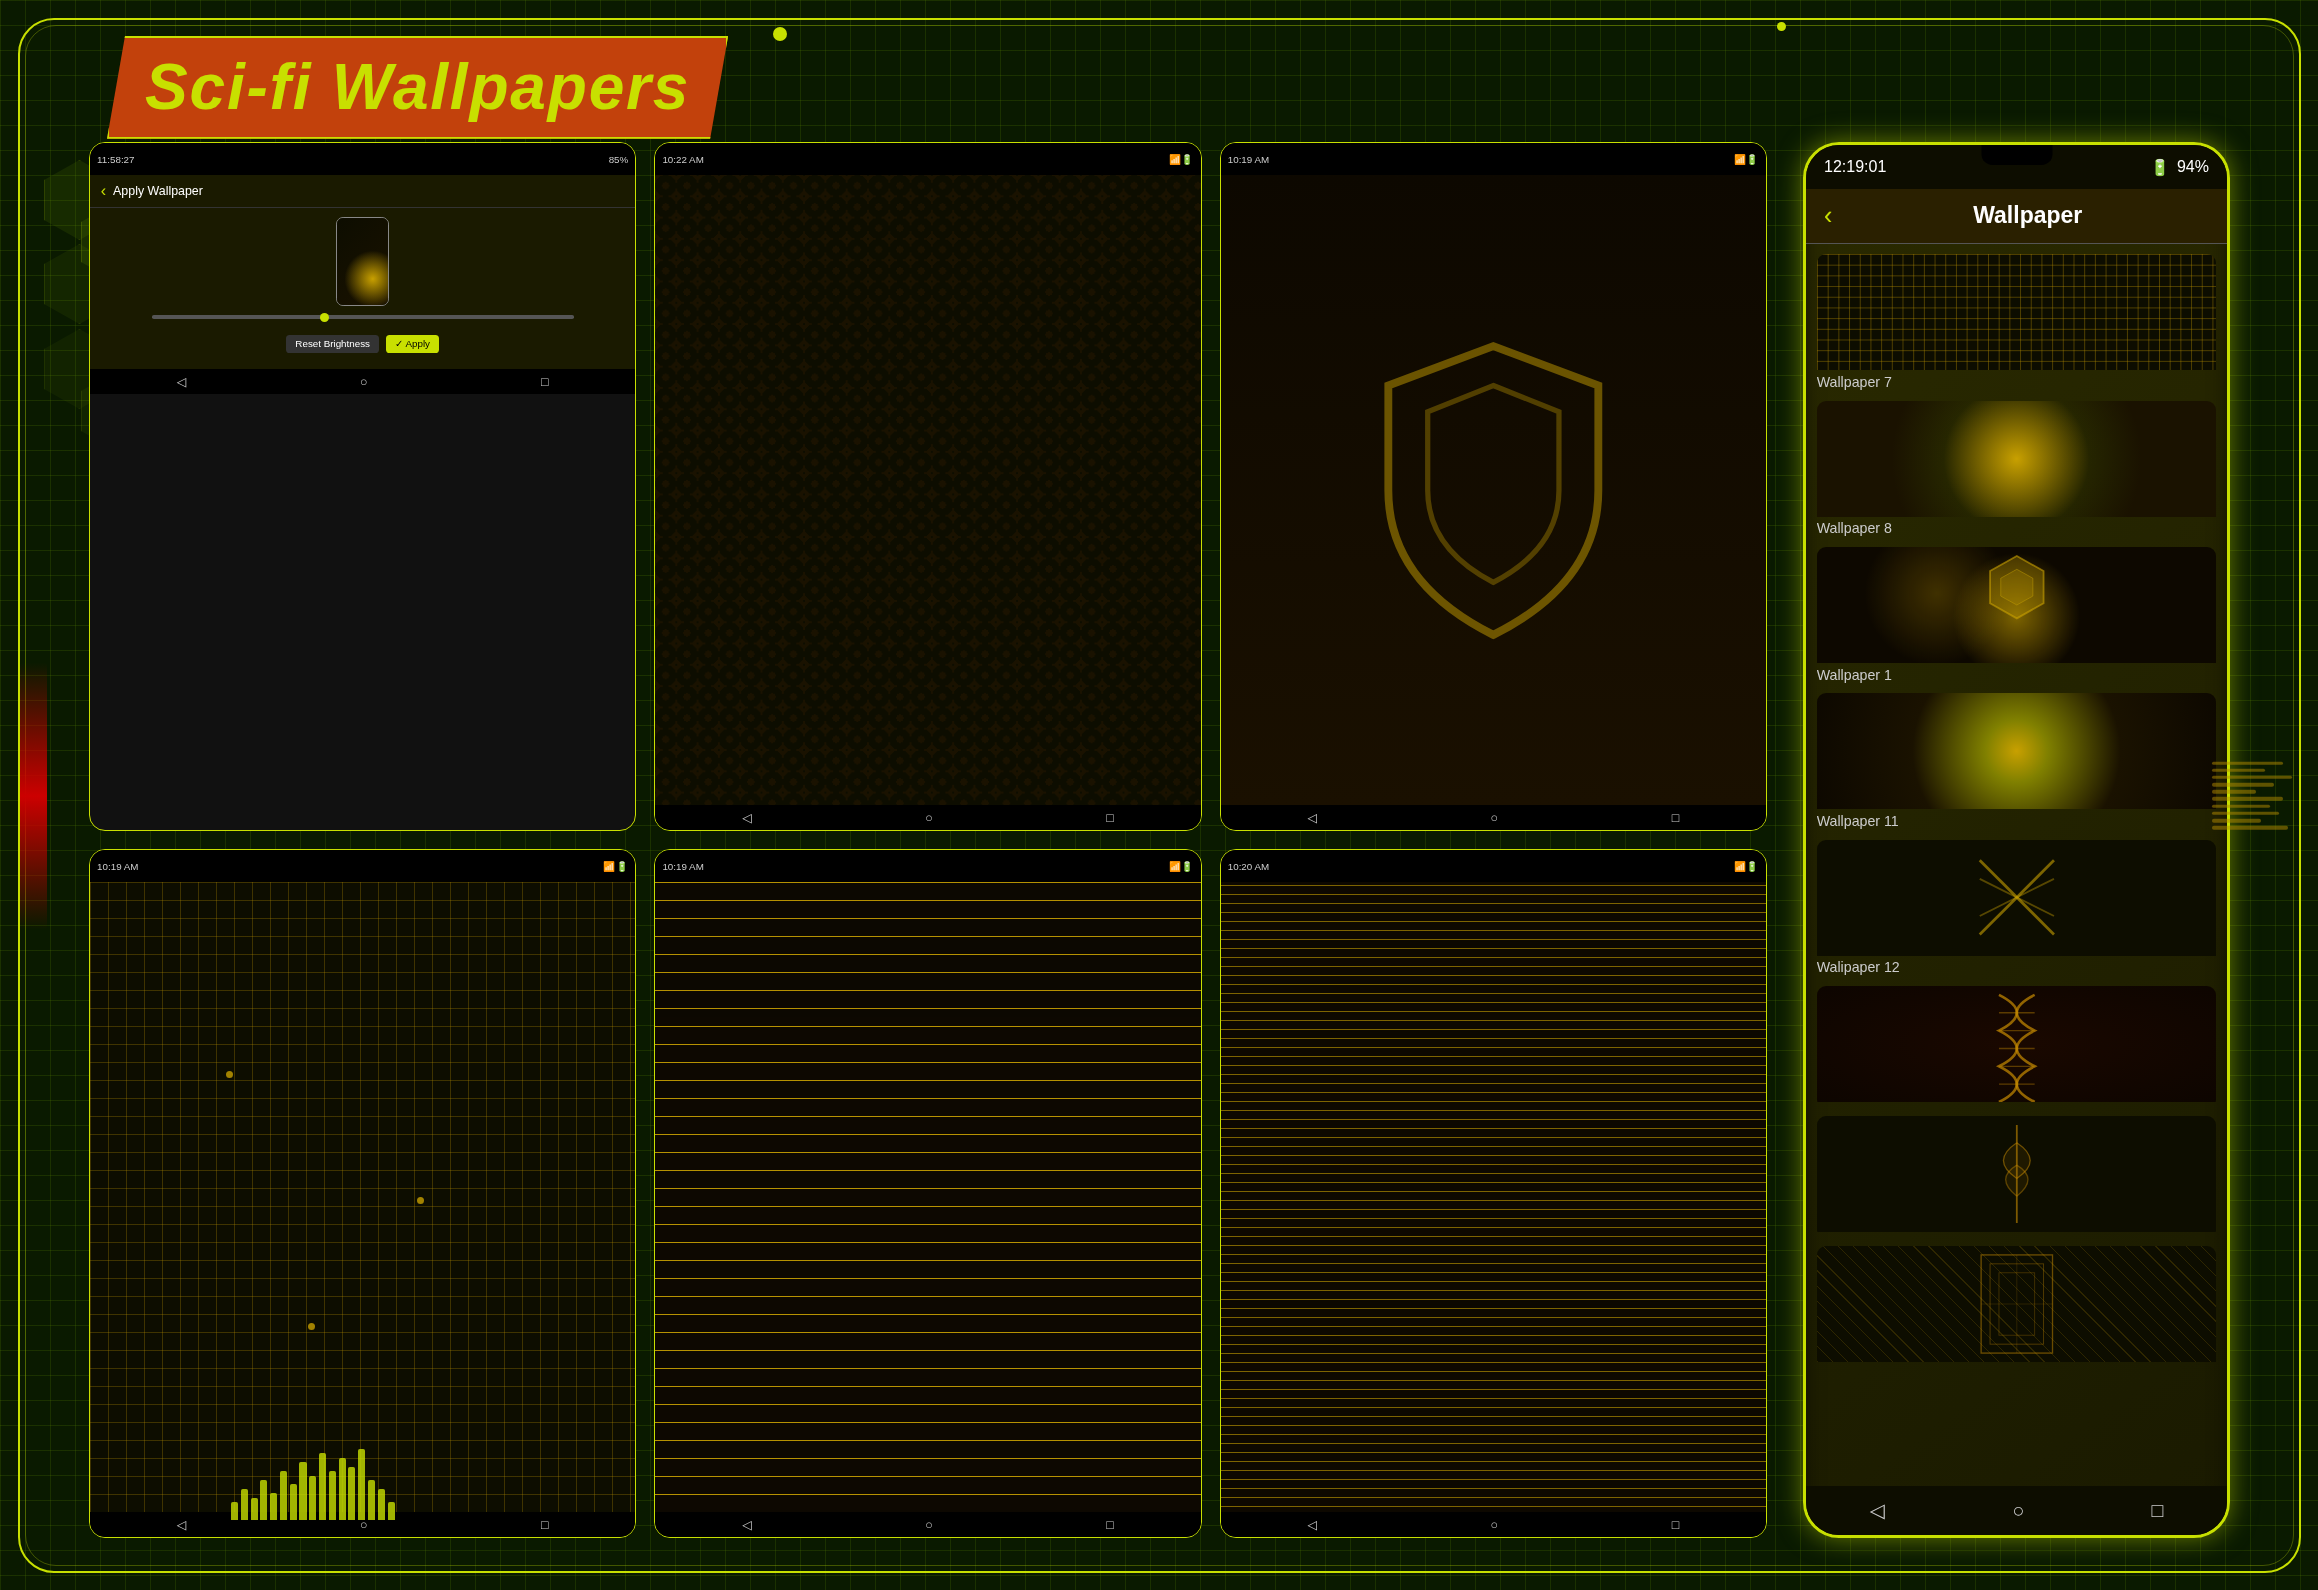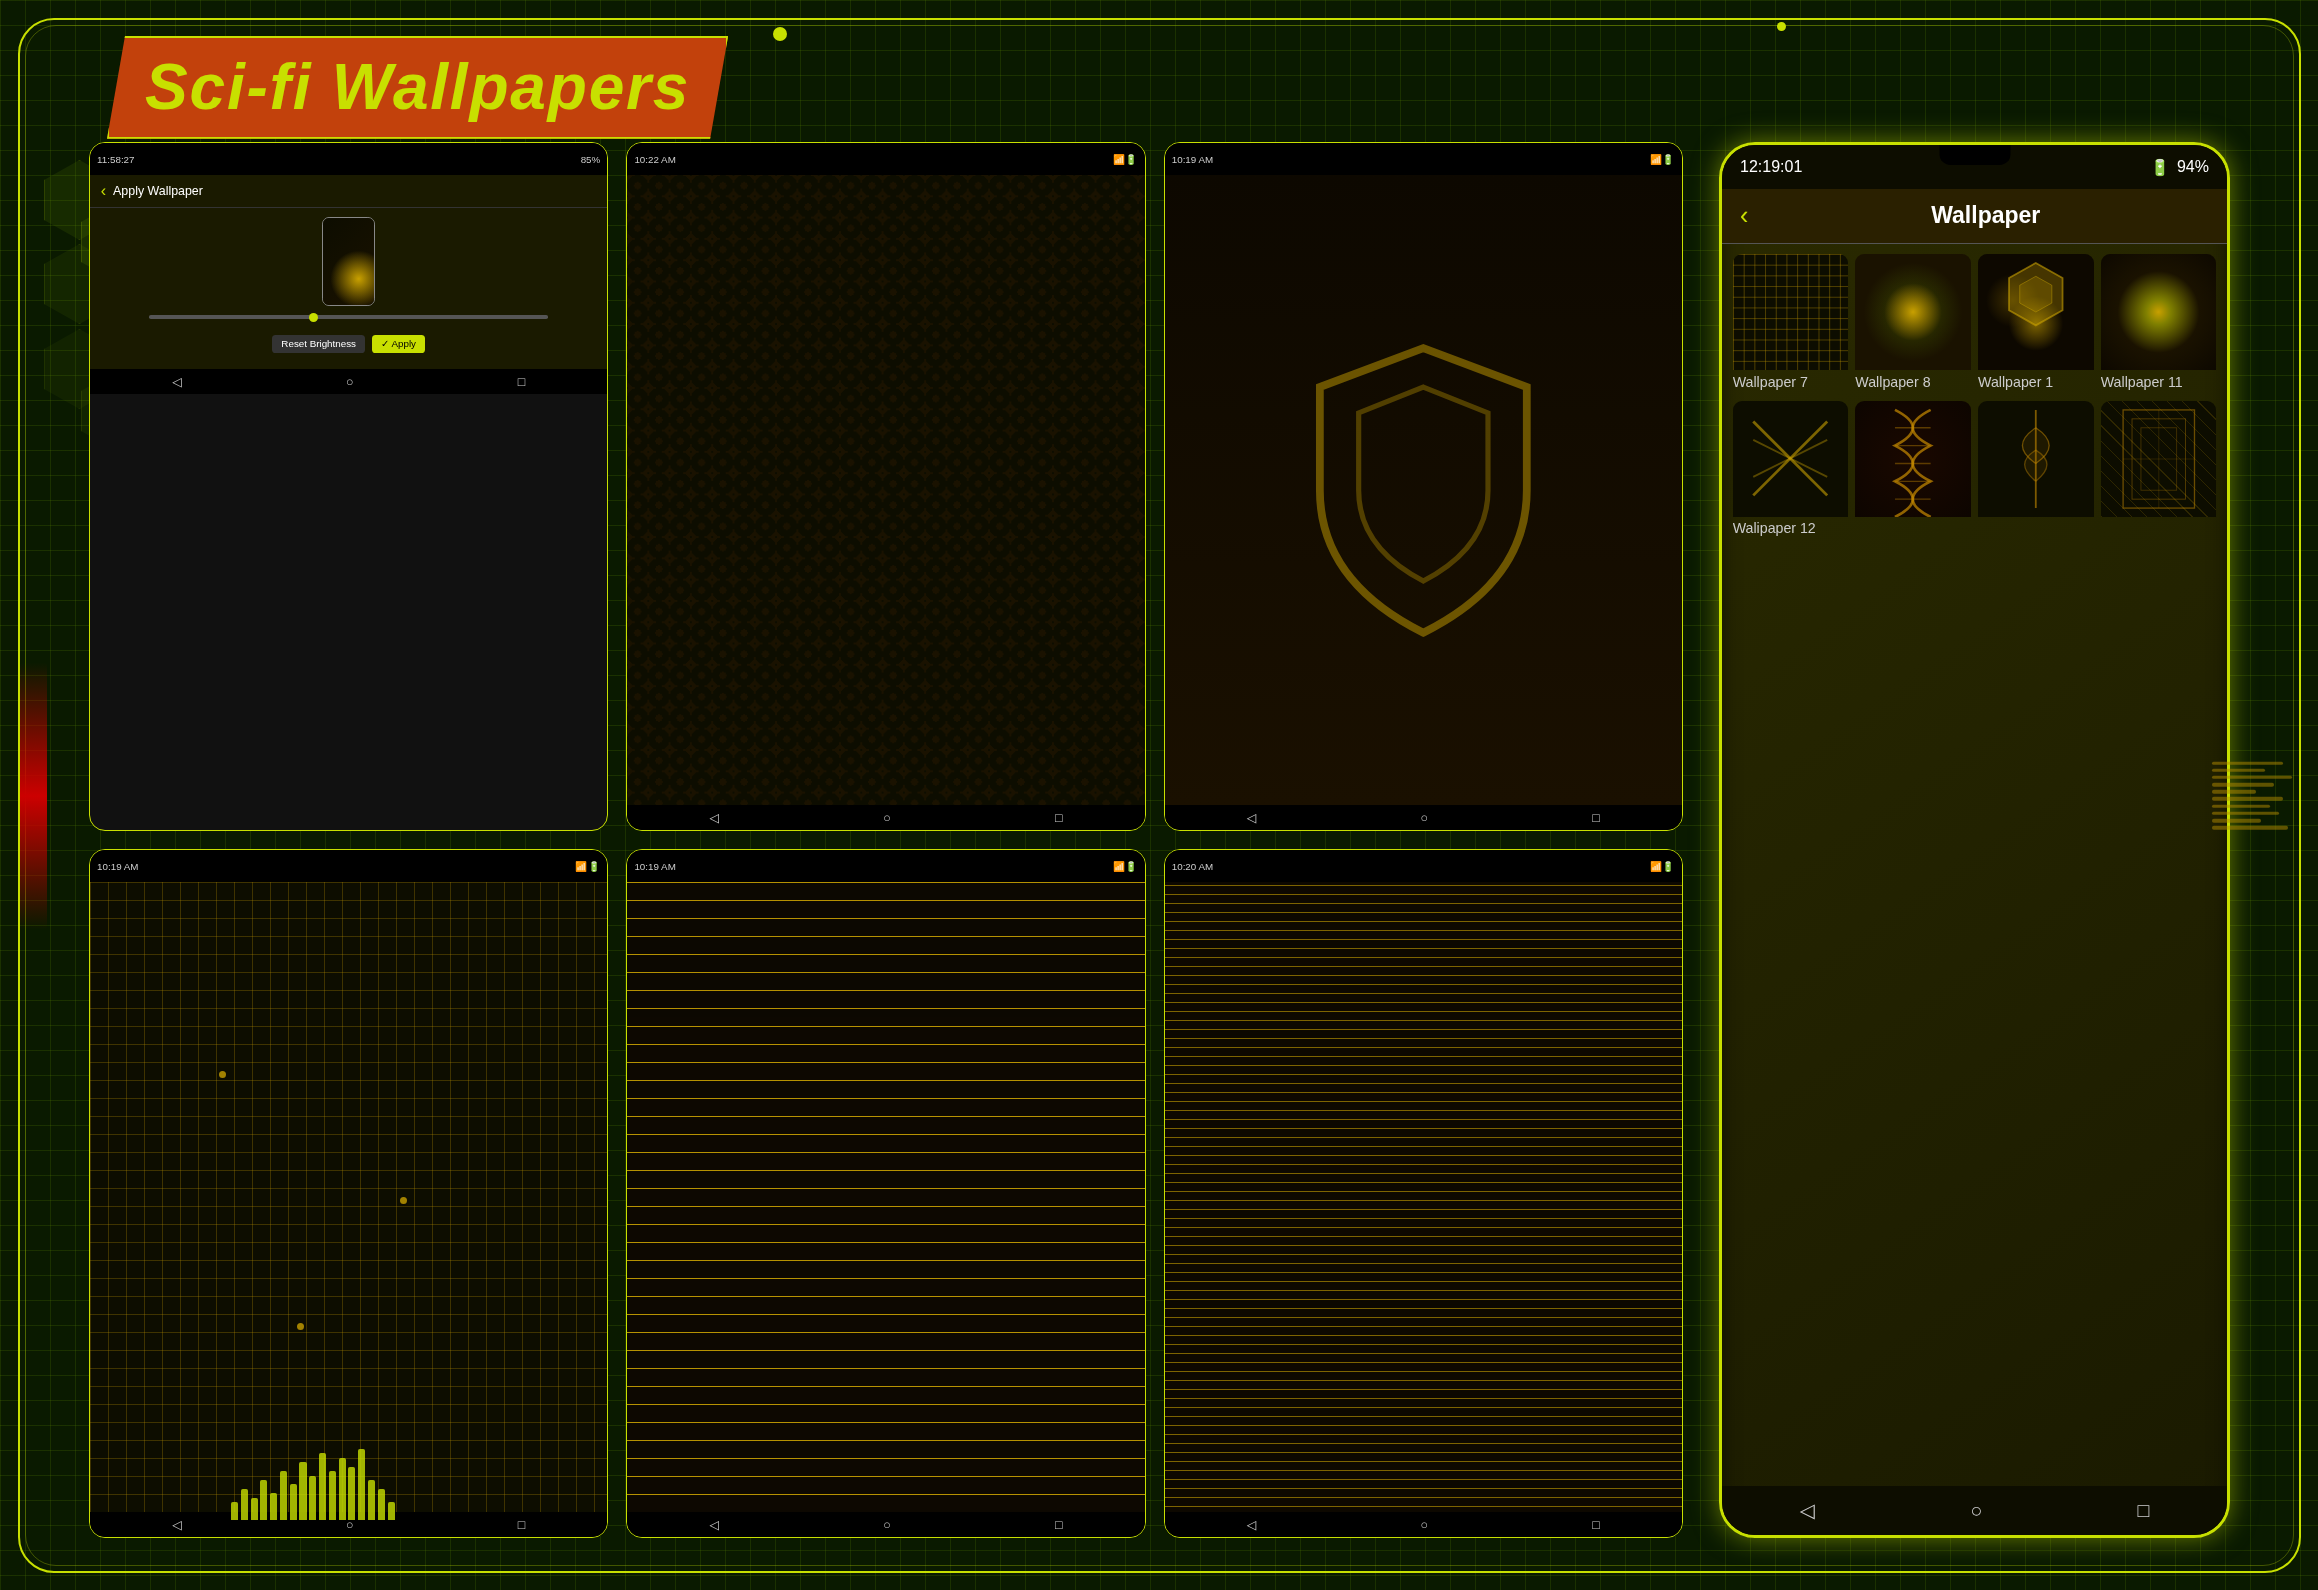--- a/index.html
+++ b/index.html
@@ -255,21 +255,21 @@
 
     
     .shield-svg {
       width: 50%;
       height: 50%;
       opacity: 0.7;
     }
 
     
     .phone-mockup {
-      width: 511px;
+      width: 427px;
       flex-shrink: 0;
       position: relative;
       border-radius: 24px;
     }
 
     .phone-device {
       width: 100%;
       height: 100%;
       background: linear-gradient(145deg, #2a2a00, #1a1a00);
       border: 3.6px solid #c8e000;
@@ -317,21 +317,21 @@
     .device-title {
       color: #fff;
       font-size: 23px;
       font-weight: bold;
       flex: 1;
       text-align: center;
     }
 
     .wallpaper-grid {
       display: grid;
-      grid-template-columns: repeat(4, 1fr);
+      grid-template-columns: repeat(1, 1fr);
       gap: 7.1px;
       padding: 10.7px;
       overflow-y: auto;
     }
 
     .wp-item {
       border-radius: 9px;
       overflow: hidden;
       cursor: pointer;
     }

